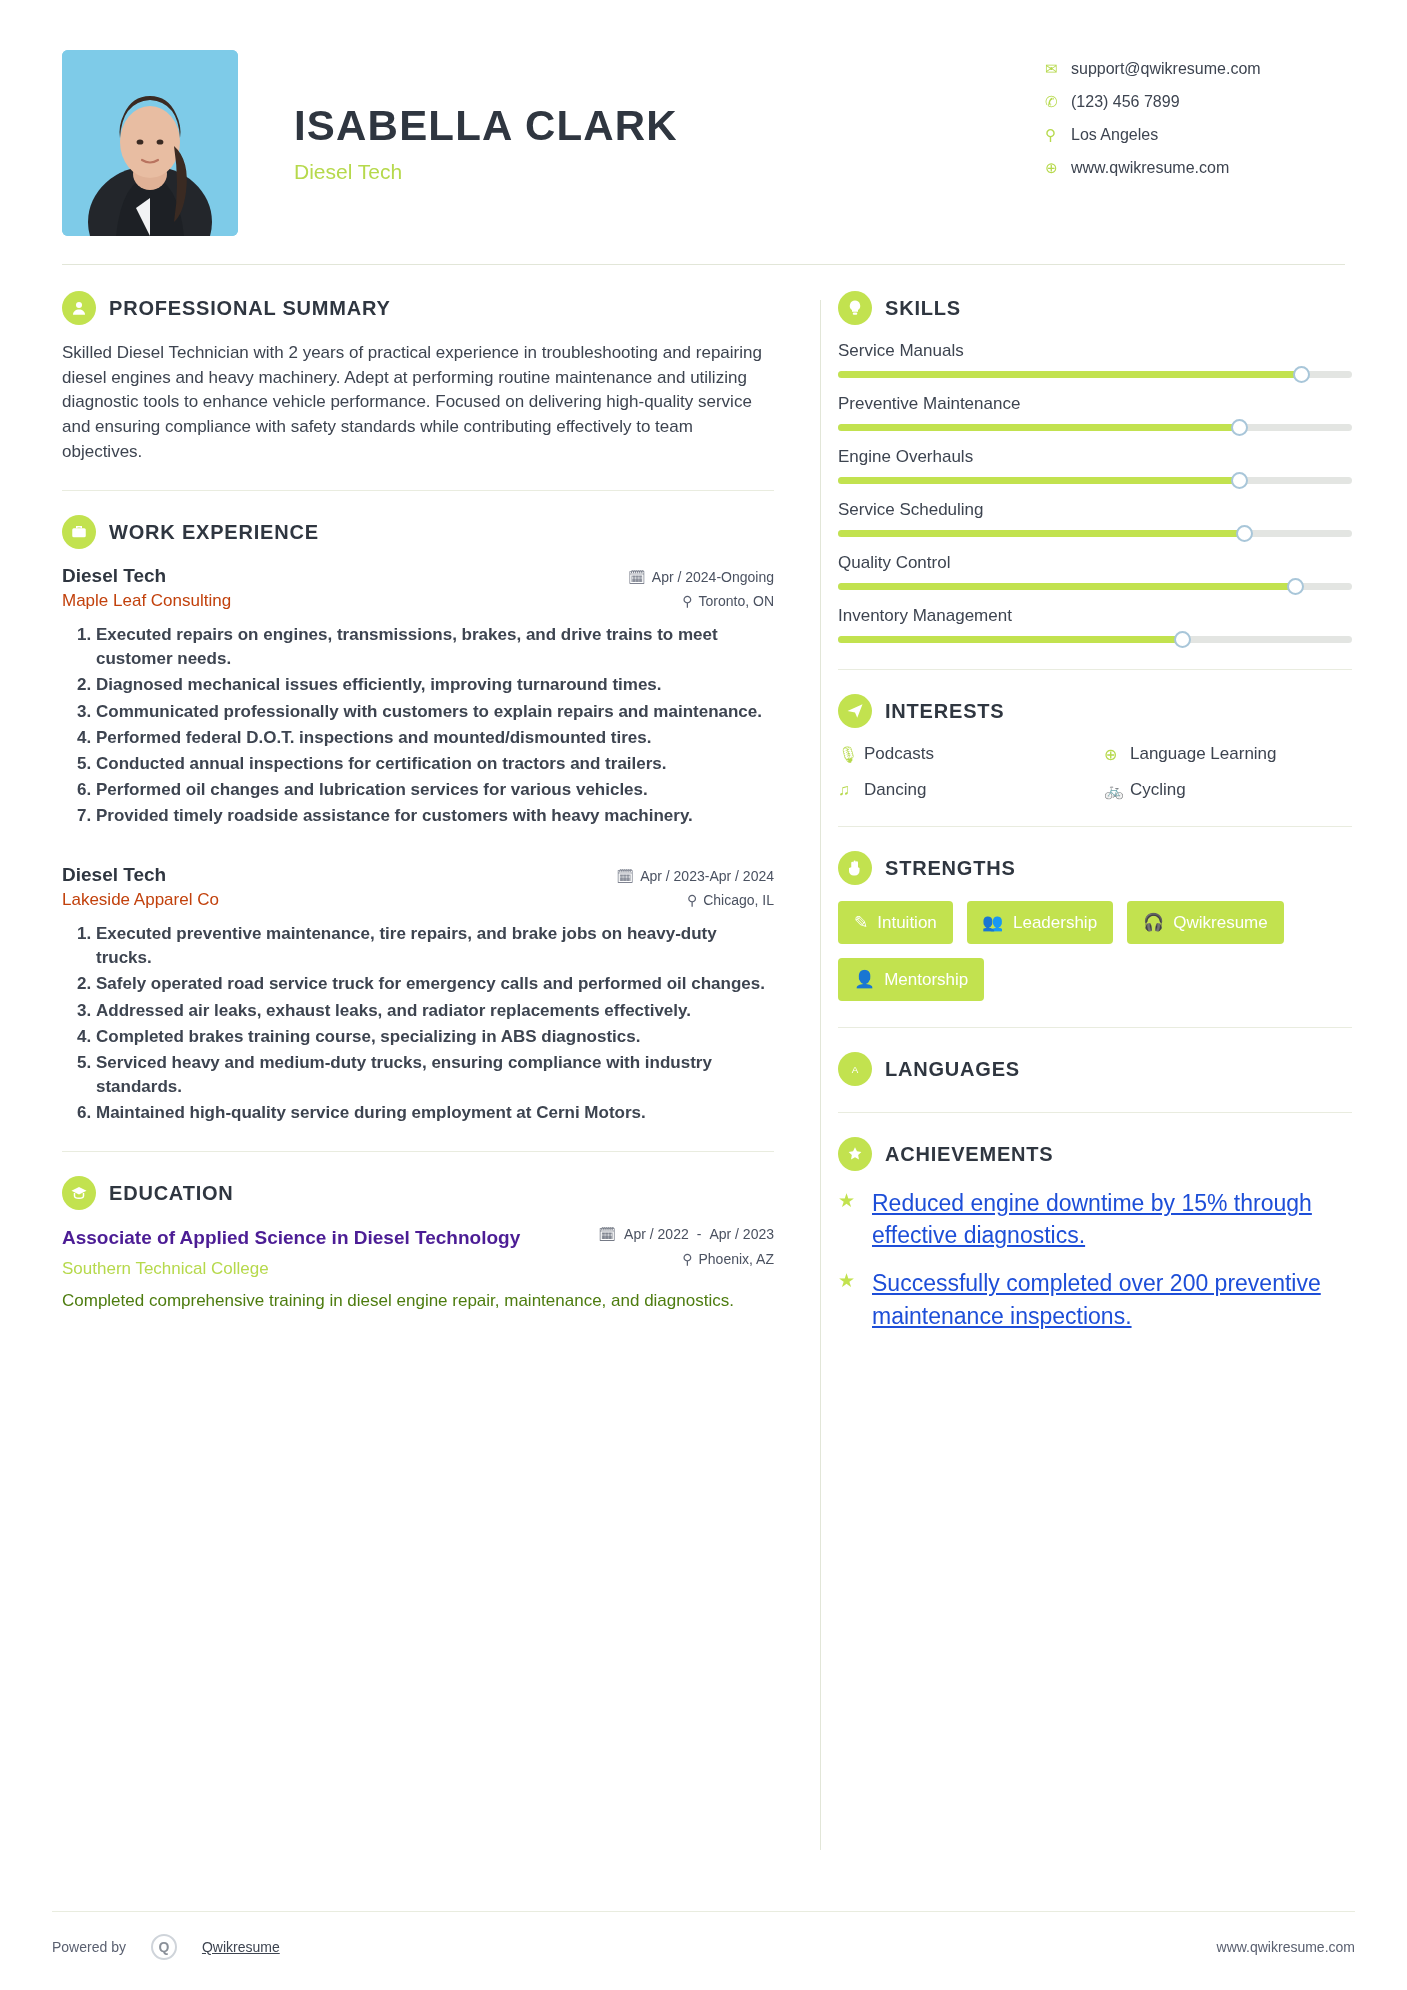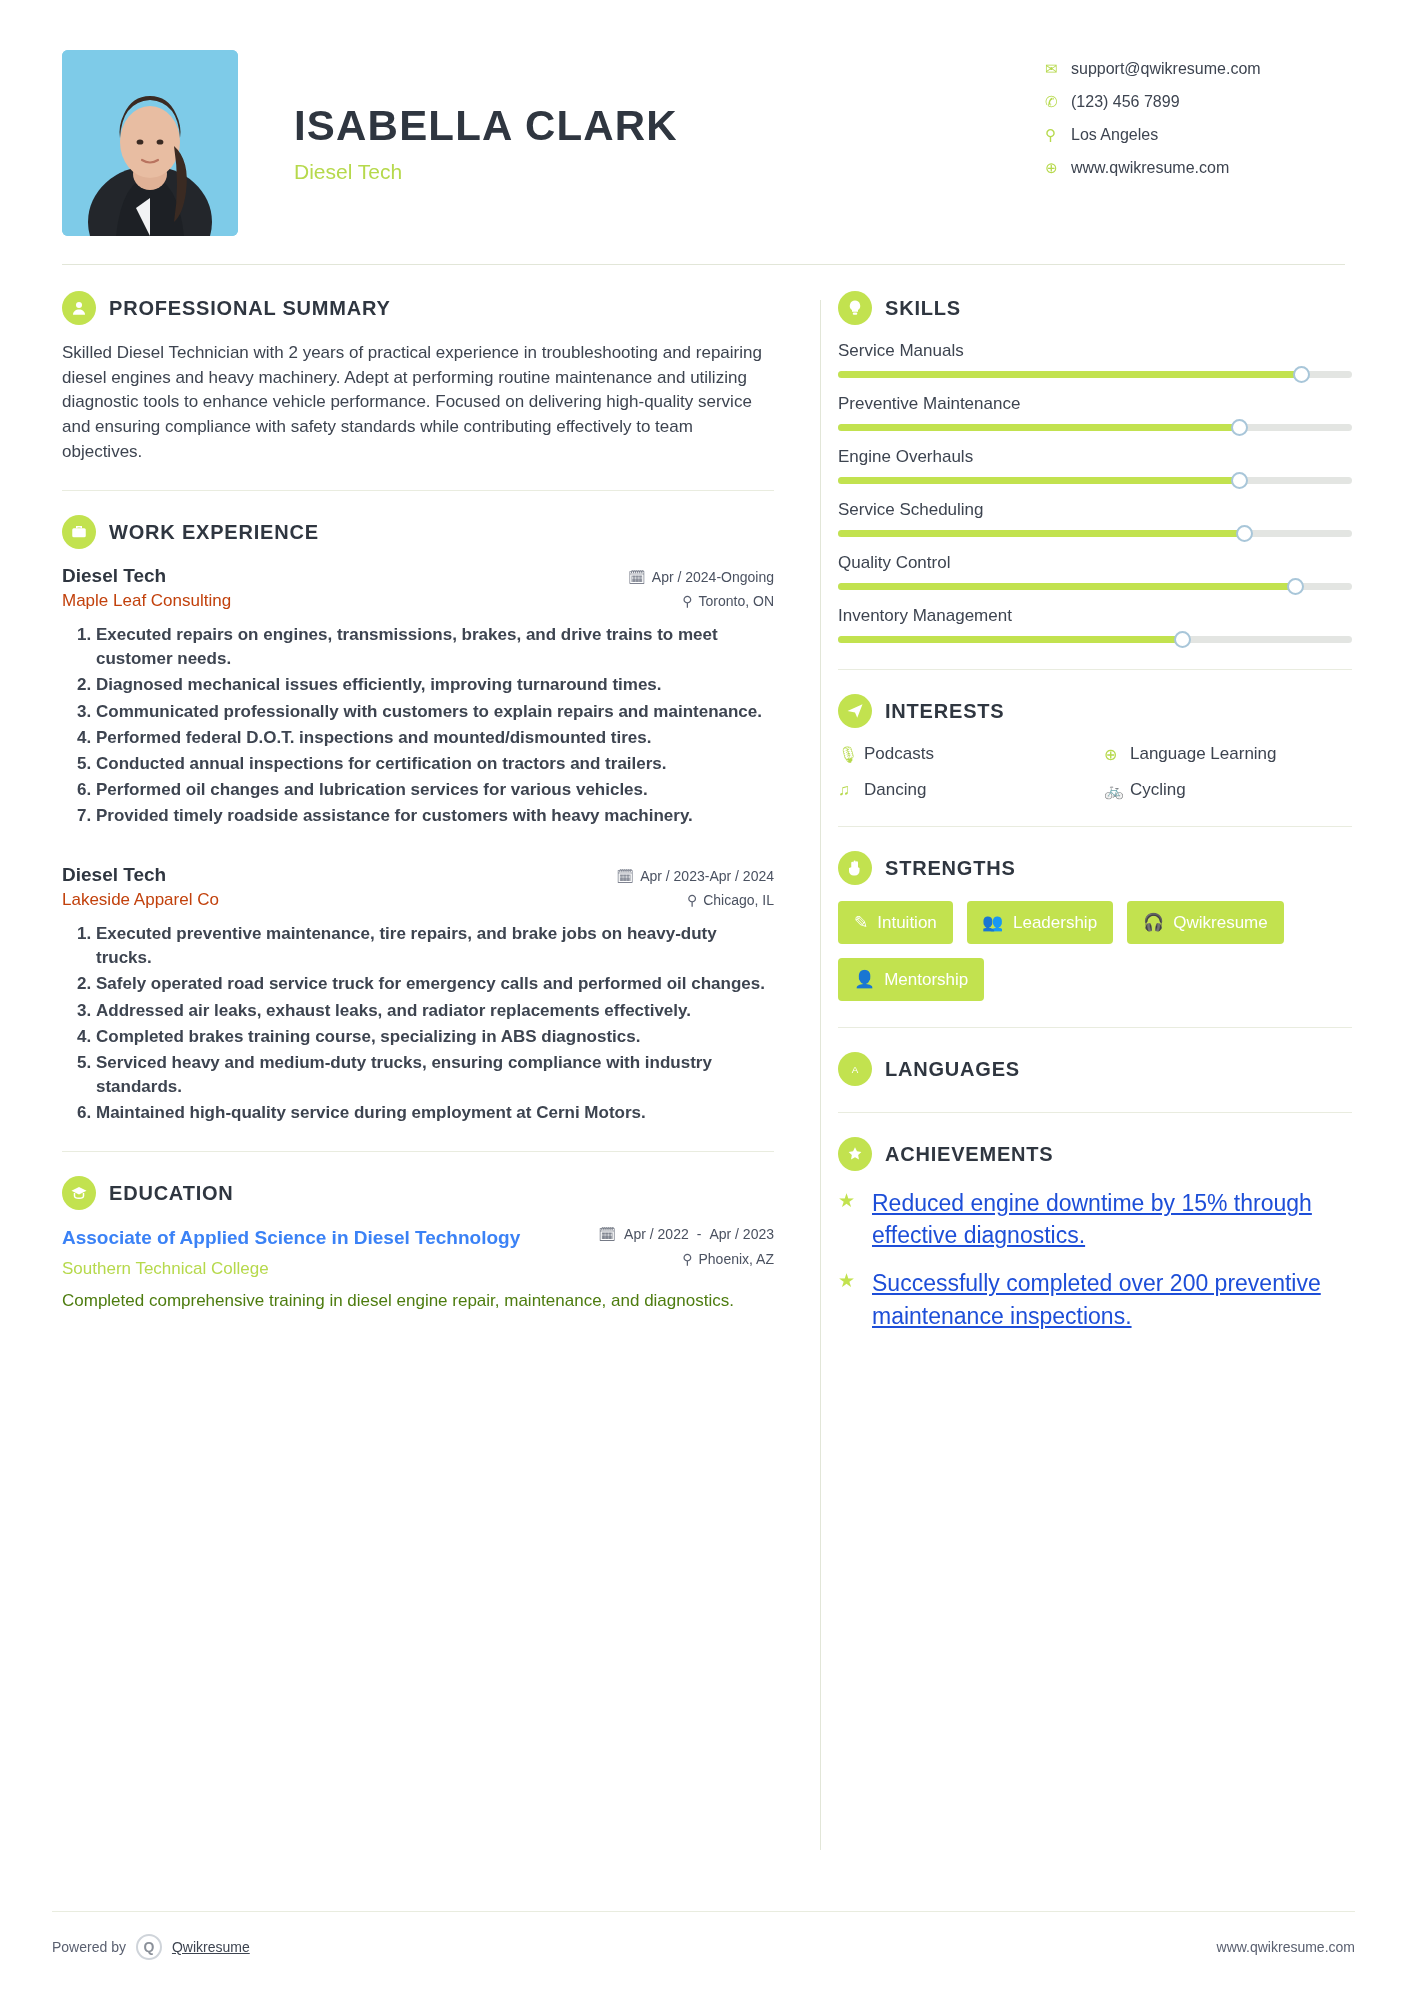--- a/index.html
+++ b/index.html
@@ -141,21 +141,21 @@
     font-size: 17px;
     line-height: 1.42;
     color:#3d4450;
     font-weight:bold;
   }
   ol.bullets li { margin-bottom: 2px; }
   .job-gap { height: 30px; }
 
   
   .edu-row { display:flex; justify-content:space-between; align-items:flex-start; }
-  .edu-degree { font-size: 19px; font-weight: bold; color:#3b82f6; max-width: 470px; line-height:1.3; }
+  .edu-degree { font-size: 19px; font-weight: bold; color:#4c1d95; max-width: 470px; line-height:1.3; }
   .edu-dates { display:flex; align-items:flex-start; gap:8px; font-size:14px; color:#4a5160; }
   .edu-date-col { line-height:1.2; text-align:center; }
   .edu-school { font-size: 17px; color:#b6d94c; margin-top: 8px; }
   .edu-desc { font-size:17px; line-height:1.45; color:#4d7c0f; margin-top:10px; }
 
   
   .skill { margin-bottom: 16px; }
   .skill-name { font-size: 17px; color:#3d4450; margin-bottom: 10px; }
   .bar-wrap {
     position: relative;
@@ -204,21 +204,21 @@
 
   
   .footer {
     position:absolute;
     left: 52px; right: 52px; bottom: 30px;
     border-top: 1px solid #e9ecdf;
     padding-top: 22px;
     display:flex; align-items:center; justify-content:space-between;
     font-size:14px; color:#5a6070;
   }
-  .powered { display:flex; align-items:center; gap:10px; }
+  .powered { display:flex; align-items:center; gap:25px; }
   .q-logo {
     width:26px; height:26px; border-radius:50%;
     border:2px solid #cfd4da; color:#8a9099;
     display:flex; align-items:center; justify-content:center;
     font-size:14px; font-weight:bold;
   }
   .q-name { text-decoration: underline; color:#3d4450; }
 </style>
 </head>
 <body>

